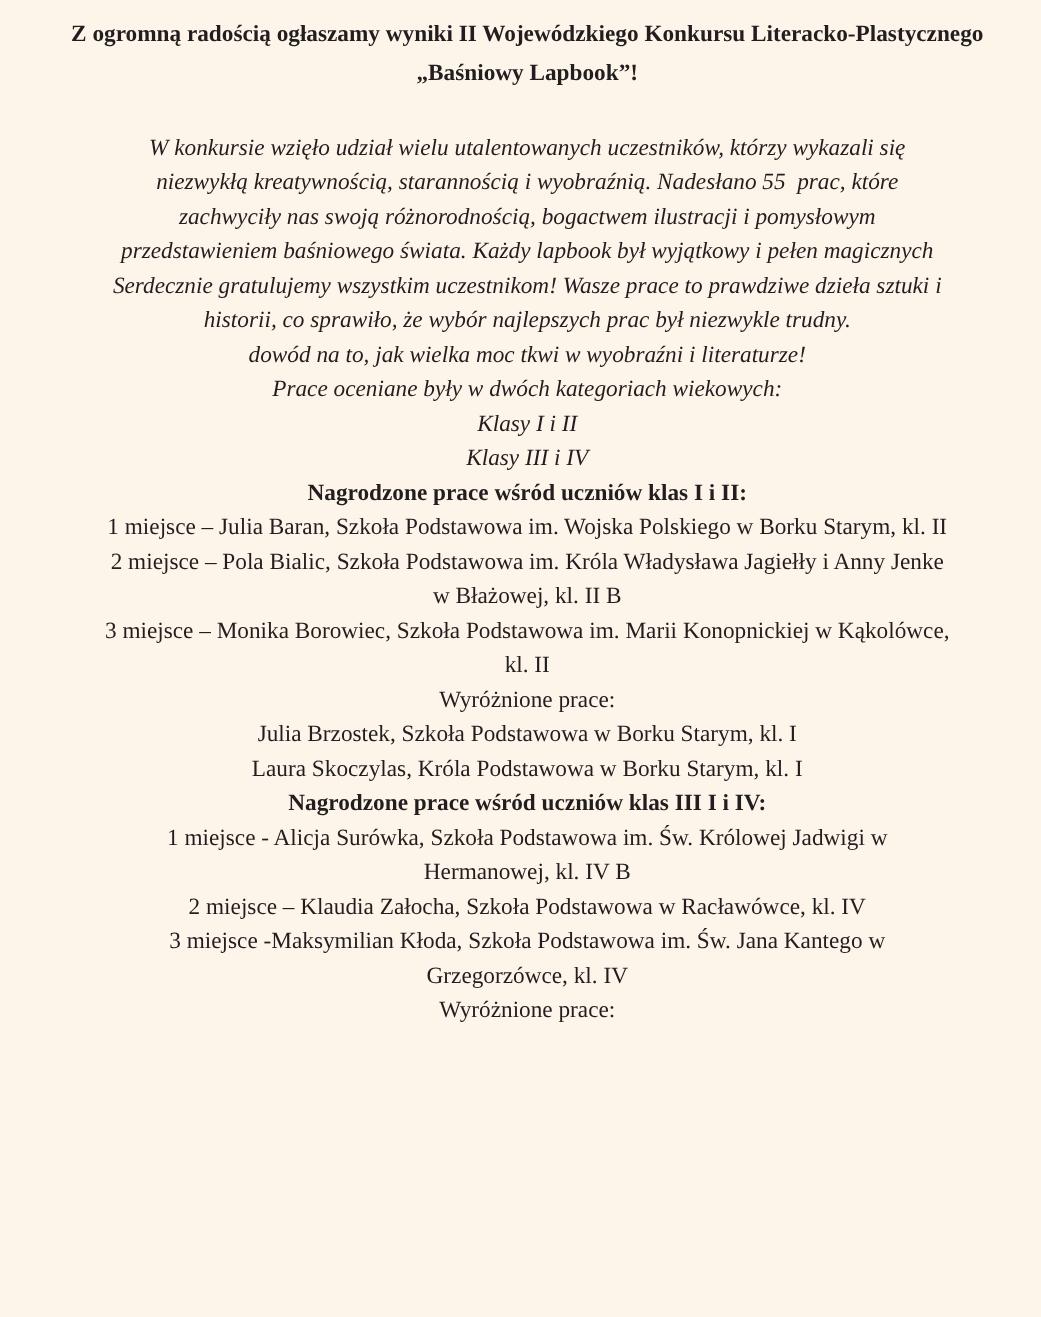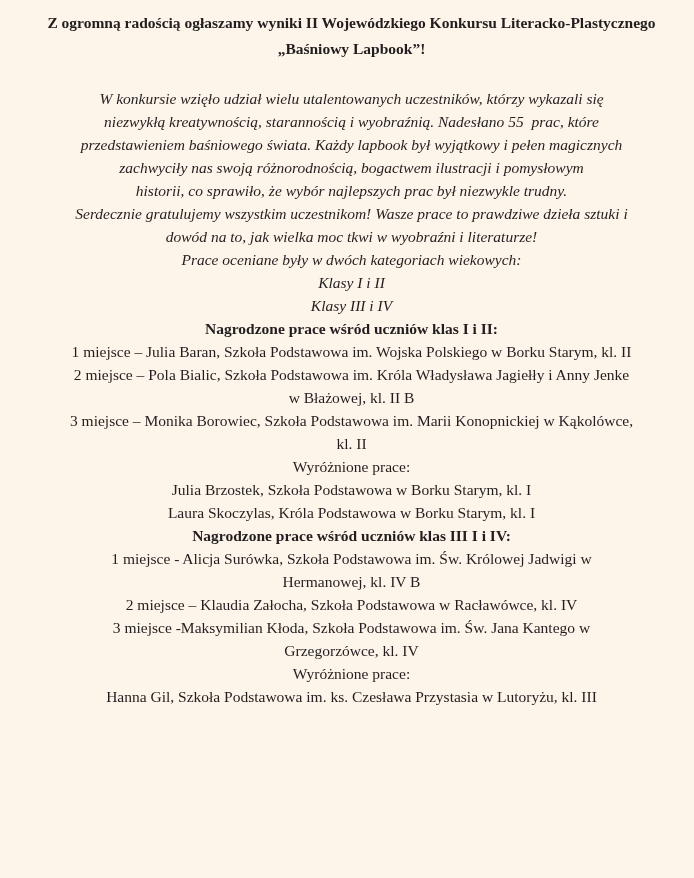--- a/index.html
+++ b/index.html
@@ -50,24 +50,24 @@
 <div class="doc">
 
   <div class="title-block">
     <div class="title-line">Z ogromną radością ogłaszamy wyniki II Wojewódzkiego Konkursu Literacko-Plastycznego</div>
     <div class="title-line">„Baśniowy Lapbook”!</div>
   </div>
 
   <div class="intro">
     <div class="line">W konkursie wzięło udział wielu utalentowanych uczestników, którzy wykazali się</div>
     <div class="line">niezwykłą kreatywnością, starannością i wyobraźnią. Nadesłano 55  prac, które</div>
+    <div class="line">zachwyciły nas swoją różnorodnością, bogactwem ilustracji i pomysłowym</div>
     <div class="line">przedstawieniem baśniowego świata. Każdy lapbook był wyjątkowy i pełen magicznych</div>
-    <div class="line">zachwyciły nas swoją różnorodnością, bogactwem ilustracji i pomysłowym</div>
+    <div class="line">Serdecznie gratulujemy wszystkim uczestnikom! Wasze prace to prawdziwe dzieła sztuki i</div>
     <div class="line">historii, co sprawiło, że wybór najlepszych prac był niezwykle trudny.</div>
-    <div class="line">Serdecznie gratulujemy wszystkim uczestnikom! Wasze prace to prawdziwe dzieła sztuki i</div>
     <div class="line">dowód na to, jak wielka moc tkwi w wyobraźni i literaturze!</div>
     <div class="line">Prace oceniane były w dwóch kategoriach wiekowych:</div>
     <div class="line">Klasy I i II</div>
     <div class="line">Klasy III i IV</div>
   </div>
 
   <div class="section">
     <div class="heading">Nagrodzone prace wśród uczniów klas I i II:</div>
     <div class="line">1 miejsce – Julia Baran, Szkoła Podstawowa im. Wojska Polskiego w Borku Starym, kl. II</div>
     <div class="line">2 miejsce – Pola Bialic, Szkoła Podstawowa im. Króla Władysława Jagiełły i Anny Jenke</div>
@@ -80,17 +80,16 @@
   </div>
 
   <div class="section">
     <div class="heading">Nagrodzone prace wśród uczniów klas III I i IV:</div>
     <div class="line">1 miejsce - Alicja Surówka, Szkoła Podstawowa im. Św. Królowej Jadwigi w</div>
     <div class="line">Hermanowej, kl. IV B</div>
     <div class="line">2 miejsce – Klaudia Załocha, Szkoła Podstawowa w Racławówce, kl. IV</div>
     <div class="line">3 miejsce -Maksymilian Kłoda, Szkoła Podstawowa im. Św. Jana Kantego w</div>
     <div class="line">Grzegorzówce, kl. IV</div>
     <div class="line">Wyróżnione prace:</div>
-    <div class="line">Hanna Gil, Szkoła Podstawowa im. ks. Czesława Przystasia w Lutoryżu, kl. III</div>
   </div>
 
 
 </div>
 
 </body></html>

